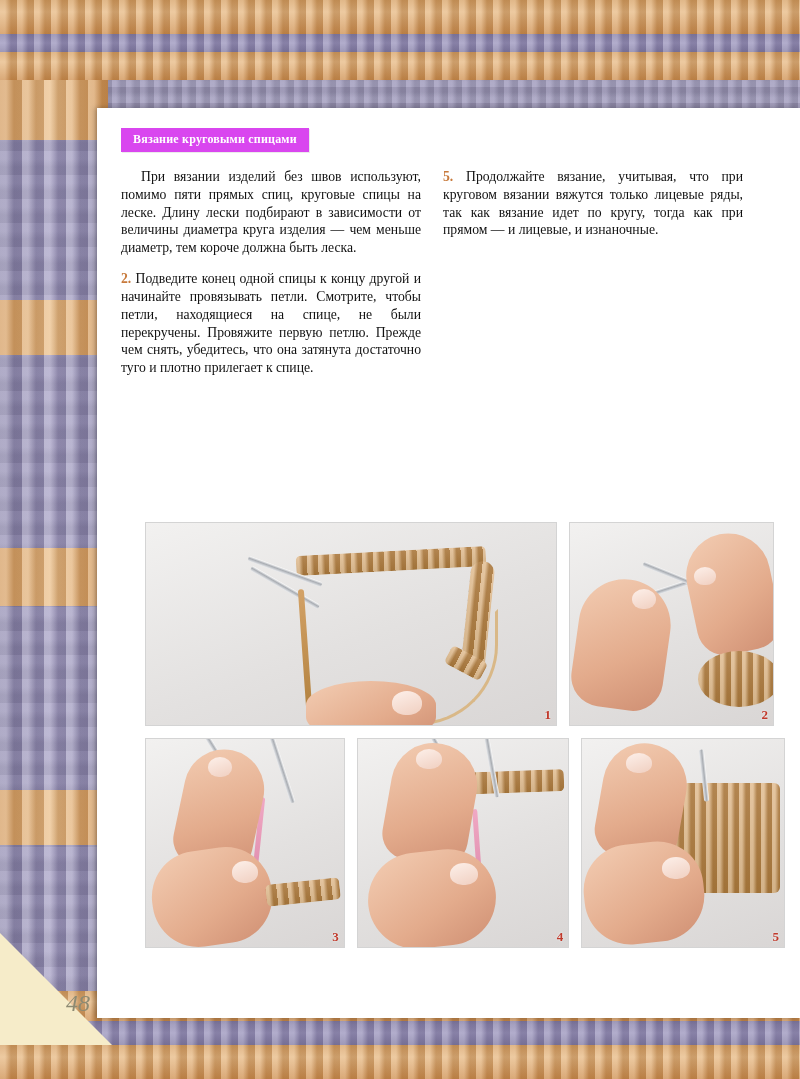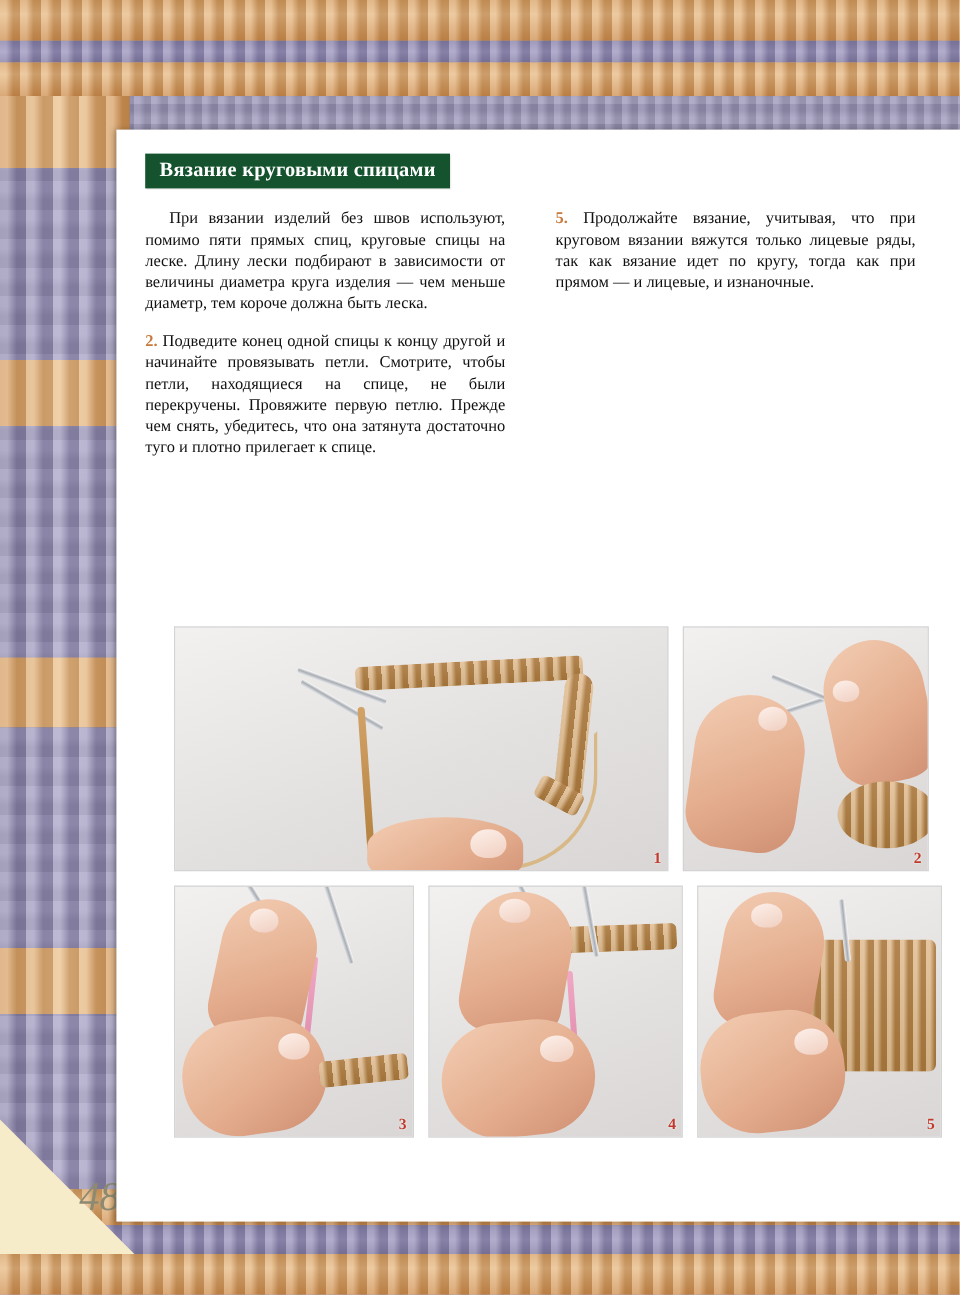--- a/index.html
+++ b/index.html
@@ -112,21 +112,21 @@
     left: 0;
     bottom: 34px;
     width: 0; height: 0;
     border-left: 112px solid #f6ecc9;
     border-top: 112px solid transparent;
   }
   .page-number {
     position: absolute;
     left: 66px;
     bottom: 62px;
-    font-size: 34px;
+    font-size: 24px;
     color: #8d8a72;
     font-family: "Liberation Serif", serif;
     font-style: italic;
   }
 
   
   .sheet {
     position: absolute;
     left: 97px;
     top: 108px;
@@ -139,35 +139,35 @@
     position: absolute;
     left: 24px;
     top: 14px;
     right: 18px;
     bottom: 10px;
   }
 
   
   .heading {
     display: inline-block;
-    background: #14532d;
+    background: #d946ef;
     color: #ffffff;
     font-family: "Liberation Serif", serif;
     font-weight: bold;
-    font-size: 17px;
+    font-size: 12px;
     padding: 4px 12px 5px 12px;
     letter-spacing: 0.2px;
     margin-top: 6px;
     box-shadow: 1px 1px 0 rgba(0,0,0,0.08);
   }
 
   
   .cols {
     display: flex;
-    gap: 42px;
+    gap: 22px;
     margin-top: 16px;
   }
   .col {
     width: 300px;
   }
   .col p {
     margin: 0 0 13px 0;
     font-size: 13.7px;
     line-height: 1.30;
     color: #111111;

